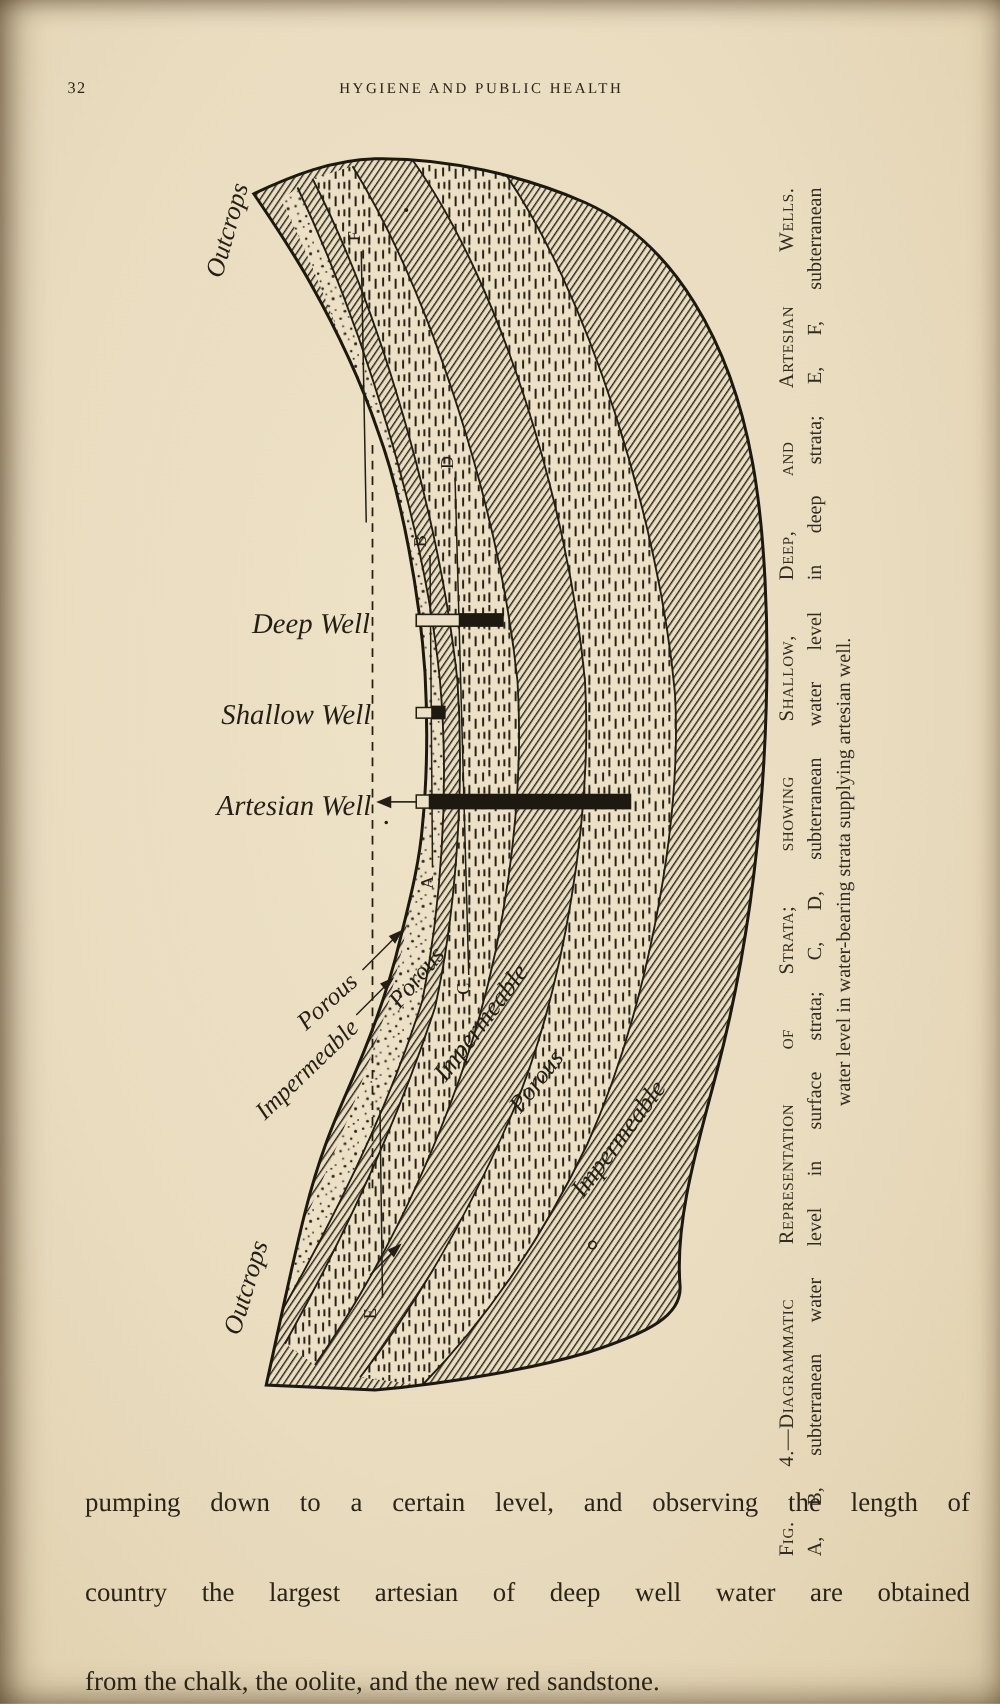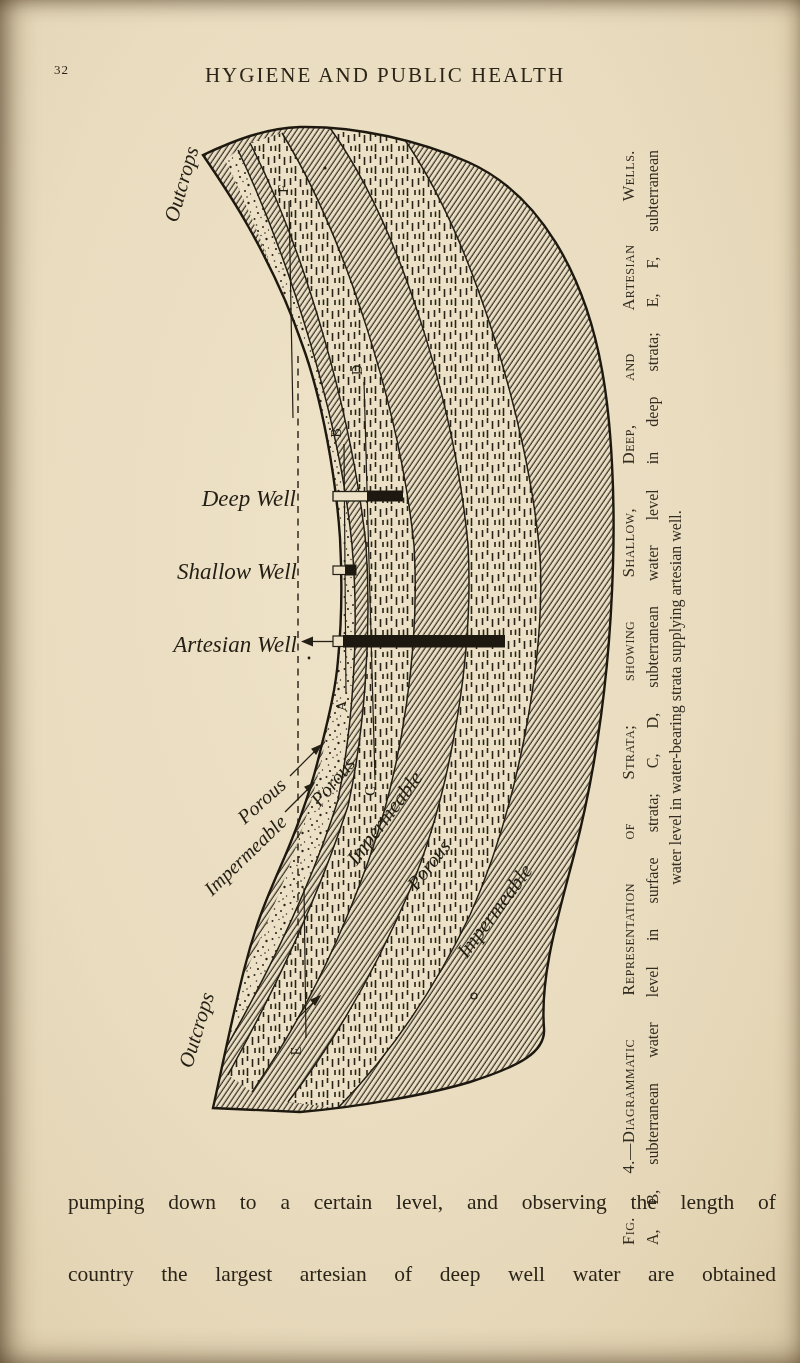--- a/index.html
+++ b/index.html
@@ -6,21 +6,21 @@
   body{width:800px;height:1363px;background:#b9a888;font-family:"Liberation Serif","DejaVu Serif",serif;}
   .page{position:relative;width:800px;height:1363px;overflow:hidden;
         background:#eadec2;
         background-image:radial-gradient(ellipse at 45% 40%, #eee2c8 0%, #e9dcbf 55%, #e2d3b2 85%, #d8c7a4 100%);
         box-shadow:inset 20px 0 30px -14px rgba(60,40,15,.65),
                    inset -14px 0 26px -16px rgba(60,40,15,.40),
                    inset 0 12px 22px -12px rgba(60,40,15,.50),
                    inset 0 -18px 30px -16px rgba(60,40,15,.45);}
   .header-row{position:absolute;top:60px;left:0;width:770px;height:28px;}
   .page-number{position:absolute;left:54px;top:2px;font-size:13px;letter-spacing:1px;color:#2b2418;}
-  .running-title{position:absolute;left:0;right:0;top:3px;text-align:center;font-size:21px;
+  .running-title{position:absolute;left:0;right:0;top:3px;text-align:center;font-size:12px;
                  letter-spacing:2px;color:#2b2418;}
   .fig-svg{position:absolute;left:0;top:0;}
   .caption-rot{position:absolute;left:616px;top:1245px;width:1095px;transform:rotate(-90deg);
                transform-origin:0 0;color:#332c20;}
   .caption-line1{font-size:16.5px;font-variant:small-caps;letter-spacing:.5px;line-height:25px;
                  text-align:justify;text-align-last:justify;}
   .caption-line2{font-size:16px;line-height:23px;text-align:justify;text-align-last:justify;}
   .caption-line3{font-size:16px;line-height:23px;text-align:center;}
   .body-text{position:absolute;left:68px;top:1150px;width:708px;color:#2b2418;}
   .body-line{font-size:21.5px;line-height:38.5px;white-space:nowrap;margin-top:33px;}
@@ -177,15 +177,16 @@
 
   <div class="caption-rot">
     <div class="caption-line1">Fig. 4.—Diagrammatic Representation of Strata; showing Shallow, Deep, and Artesian Wells.</div>
     <div class="caption-line2">A, B, subterranean water level in surface strata; C, D, subterranean water level in deep strata; E, F, subterranean</div>
     <div class="caption-line3">water level in water-bearing strata supplying artesian well.</div>
   </div>
 
   <div class="body-text">
     <div class="body-line just">pumping down to a certain level, and observing the length of</div>
     <div class="body-line just">country the largest artesian of deep well water are obtained</div>
+    <div class="body-line">from the chalk, the oolite, and the new red sandstone.</div>
   </div>
 
 </div>
 
 </body></html>

